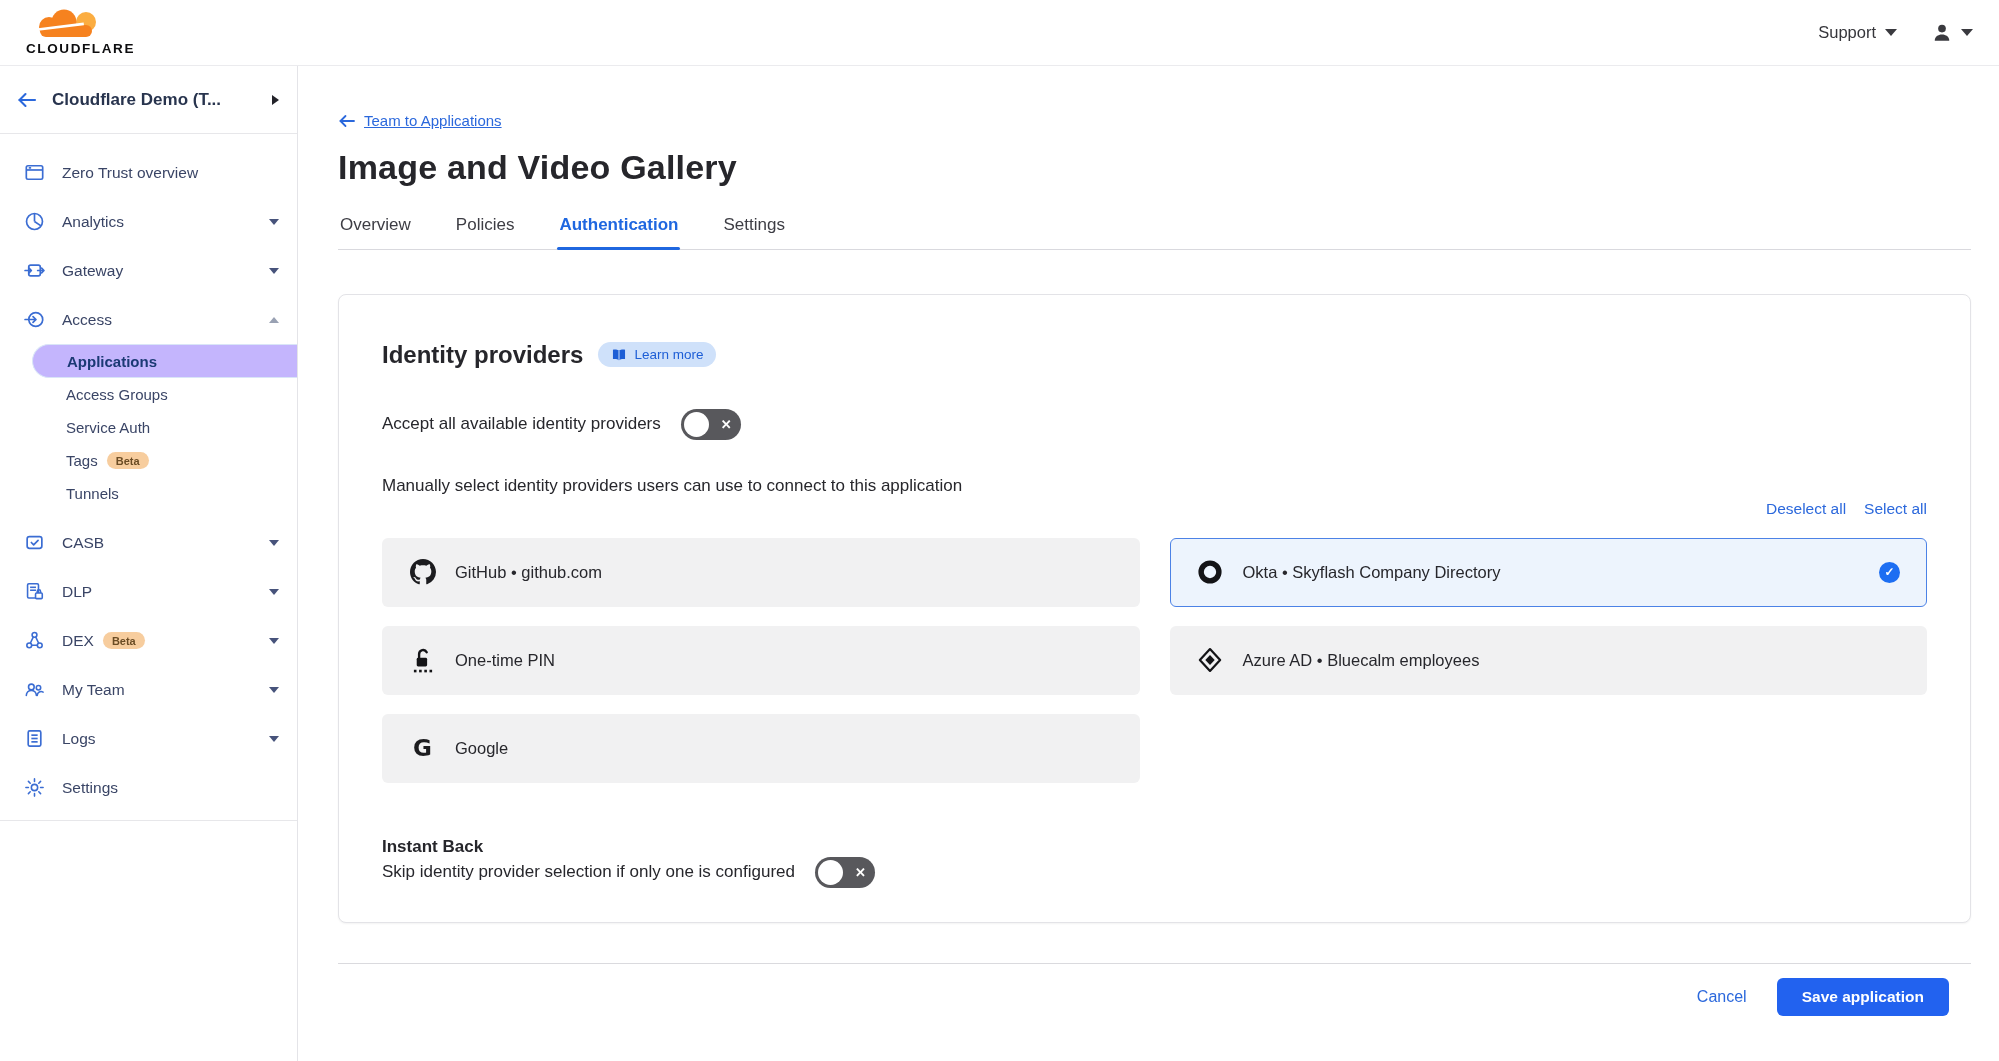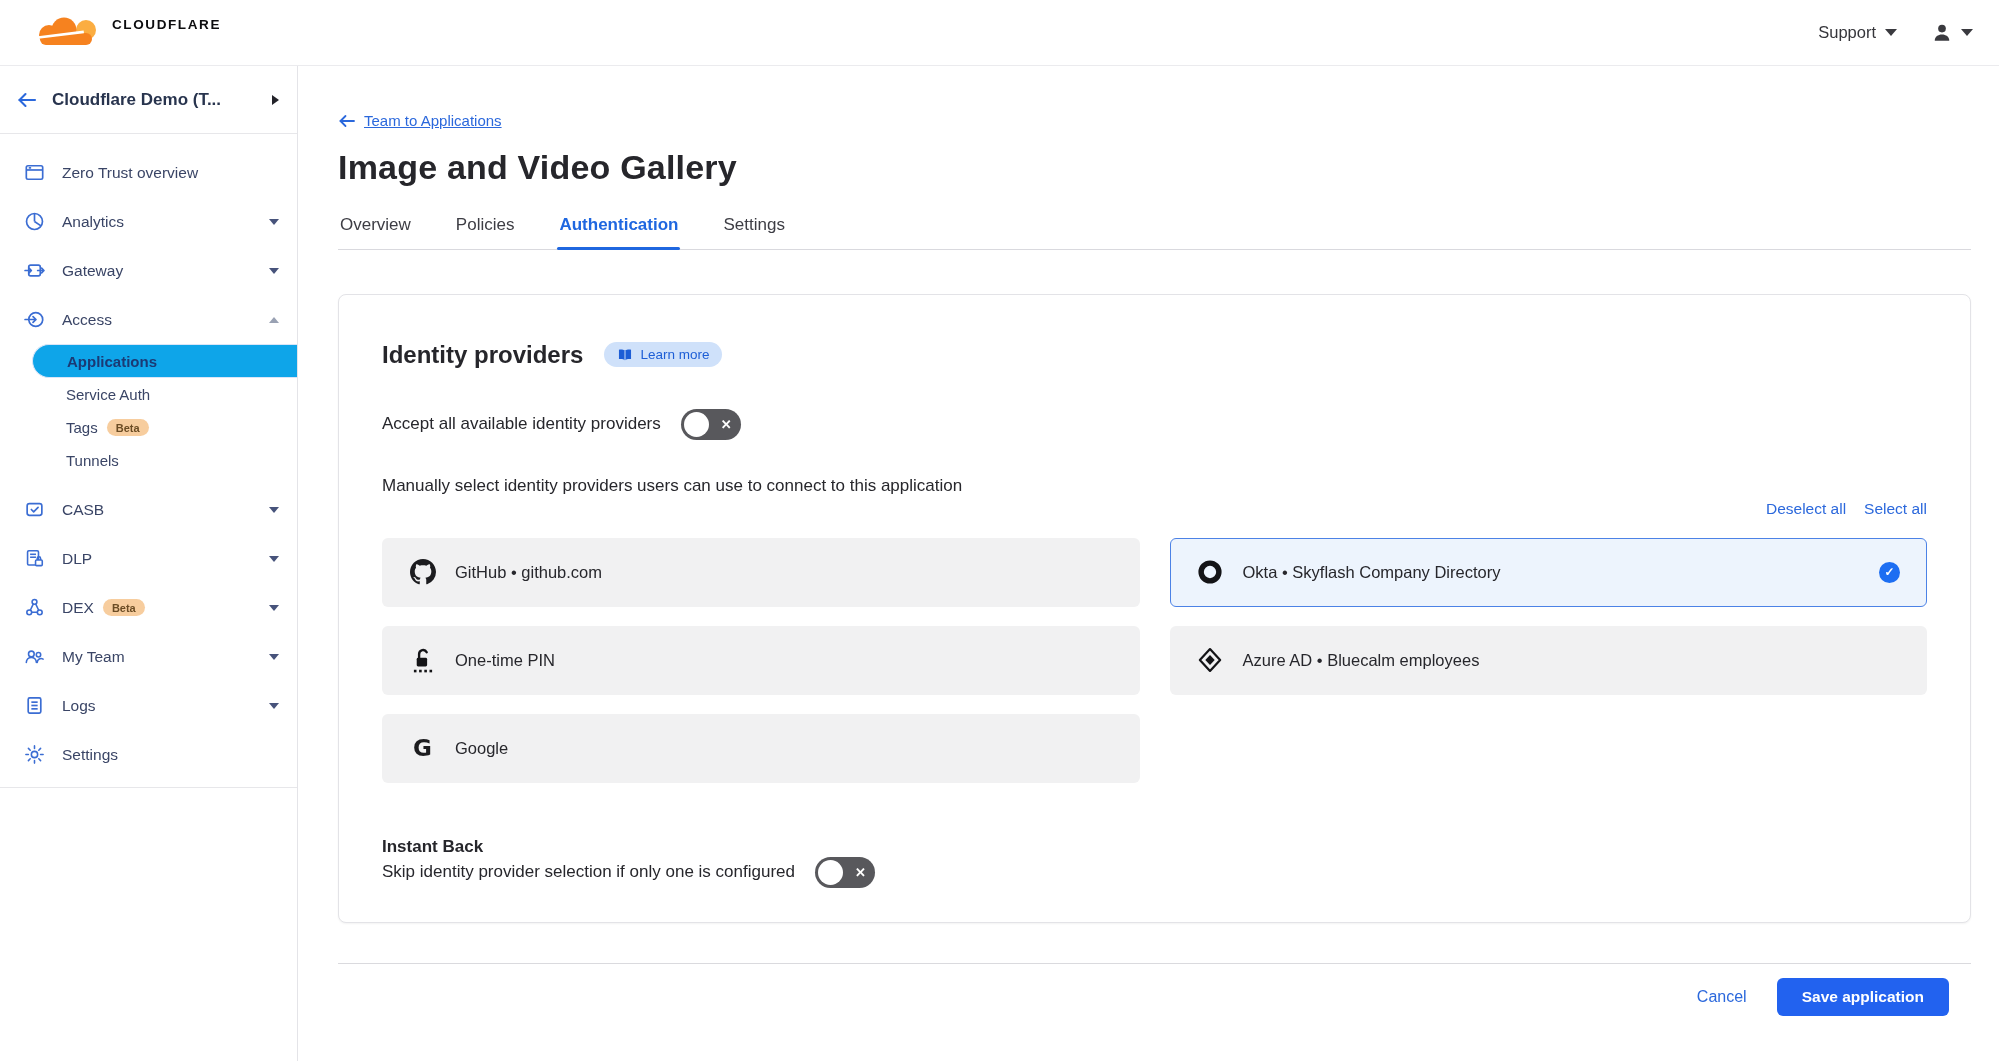--- a/index.html
+++ b/index.html
@@ -3,21 +3,21 @@
 <meta charset="utf-8">
 <style>
   * { margin:0; padding:0; box-sizing:border-box; }
   html,body { width:1999px; height:1061px; overflow:hidden; background:#fff;
     font-family:"Liberation Sans", sans-serif; color:#2e2e33; }
 
   
   .topbar { position:fixed; top:0; left:0; width:1999px; height:66px; background:#fff;
     border-bottom:1px solid #ebebee; display:flex; align-items:center;
     justify-content:space-between; padding:0 26px; z-index:30; }
-  .brand { display:flex; align-items:flex-start; line-height:1; }
+  .brand { display:flex; flex-direction:column; align-items:flex-start; line-height:1; }
   .brand-word { font-size:13.5px; font-weight:800; letter-spacing:1.6px; color:#0d0d0f; margin-top:1px; }
   .topbar-right { display:flex; align-items:center; gap:34px; }
   .support { display:flex; align-items:center; gap:9px; font-size:16.5px; color:#35353a; cursor:pointer; }
   .caret-down-dark { width:0; height:0; border-left:6px solid transparent; border-right:6px solid transparent;
     border-top:7px solid #3a3a3f; }
   .account-menu { display:flex; align-items:center; gap:8px; cursor:pointer; }
 
   
   .sidebar { position:fixed; top:66px; left:0; bottom:0; width:298px; background:#fff;
     border-right:1px solid #e4e4e8; z-index:20; }
@@ -31,40 +31,40 @@
   .nav-item { height:49px; display:flex; align-items:center; padding:0 18px 0 24px; cursor:pointer; }
   .nav-item .icon { width:21px; height:21px; flex:0 0 21px; display:flex; align-items:center; justify-content:center; }
   .nav-item .label { margin-left:17px; font-size:15.5px; color:#3a4566; flex:1; display:flex; align-items:center; gap:9px; }
   .caret-nav { width:0; height:0; border-left:5.5px solid transparent; border-right:5.5px solid transparent;
     border-top:6.5px solid #47537b; }
   .caret-nav.up { border-top:none; border-bottom:6.5px solid #99a1b3; }
   .subnav { }
   .sub-item { height:33px; display:flex; align-items:center; padding-left:66px; font-size:15px;
     color:#3a4566; cursor:pointer; }
   .sub-item.active { height:34px; margin-left:32px; padding-left:34px; border-radius:17px 0 0 17px;
-    background:#0ea5e9; border:1px solid #d9e5f7; border-right:none; font-weight:700; color:#1b3a74; }
+    background:#c4b5fd; border:1px solid #d9e5f7; border-right:none; font-weight:700; color:#1b3a74; }
   .badge-beta { background:#f7cd9e; color:#6b4c24; font-size:11px; font-weight:600;
     padding:2.5px 9px; border-radius:9px; }
   .sidebar-rule { margin-top:8px; border-top:1px solid #e7e7ea; }
 
   
   .main { margin-left:298px; padding:66px 28px 0 40px; }
   .back-link { display:inline-flex; align-items:center; gap:8px; margin-top:46px;
     color:#2b68dc; font-size:15px; text-decoration:underline; cursor:pointer; }
   h1.page-title { margin-top:16px; font-size:34px; font-weight:700; color:#26262b; letter-spacing:.2px; }
   .tabs { display:flex; gap:41px; margin-top:28px; border-bottom:1px solid #d9d9de; }
   .tab { position:relative; padding:0 2px 14px; font-size:17px; font-weight:500; color:#3d3d44; cursor:pointer; }
   .tab.active { color:#1f67e0; font-weight:600; }
   .tab.active::after { content:""; position:absolute; left:0; right:0; bottom:-1px; height:3px;
     background:#1f67e0; border-radius:2px; }
 
   
   .card { margin-top:44px; border:1px solid #e3e3e7; border-radius:8px; background:#fff;
     box-shadow:0 1px 2px rgba(0,0,0,.05); padding:46px 43px 34px; }
-  .card-heading-row { display:flex; align-items:center; gap:21px; }
+  .card-heading-row { display:flex; align-items:center; gap:15px; }
   .card-heading { font-size:24px; font-weight:700; color:#26262b; }
   .learn-more { display:inline-flex; align-items:center; gap:7px; background:#cfe1fa; color:#1d5ed6;
     font-size:13.5px; border-radius:14px; padding:5px 13px; cursor:pointer; }
   .toggle-row { margin-top:40px; display:flex; align-items:center; }
   .toggle-label { font-size:17px; color:#27272c; }
   .toggle { width:60px; height:31px; border-radius:16px; background:#58585c; margin-left:20px;
     display:flex; align-items:center; cursor:pointer; position:relative; }
   .toggle .knob { width:25px; height:25px; background:#fff; border-radius:50%; margin-left:3px; }
   .toggle .x-glyph { position:absolute; right:9px; color:#fff; font-size:13px; font-weight:700; }
   .manual-text { margin-top:36px; font-size:17px; color:#27272c; }
@@ -185,20 +185,23 @@
       </span>
       <span class="label">Access</span>
       <span class="caret-nav up"></span>
     </div>
 
     <div class="subnav">
       <div class="sub-item active">
         <span>Applications</span>
       </div>
       <div class="sub-item">
+        <span>Access Groups</span>
+      </div>
+      <div class="sub-item">
         <span>Service Auth</span>
       </div>
       <div class="sub-item" style="gap:9px;">
         <span>Tags</span>
         <span class="badge-beta">Beta</span>
       </div>
       <div class="sub-item">
         <span>Tunnels</span>
       </div>
     </div>

